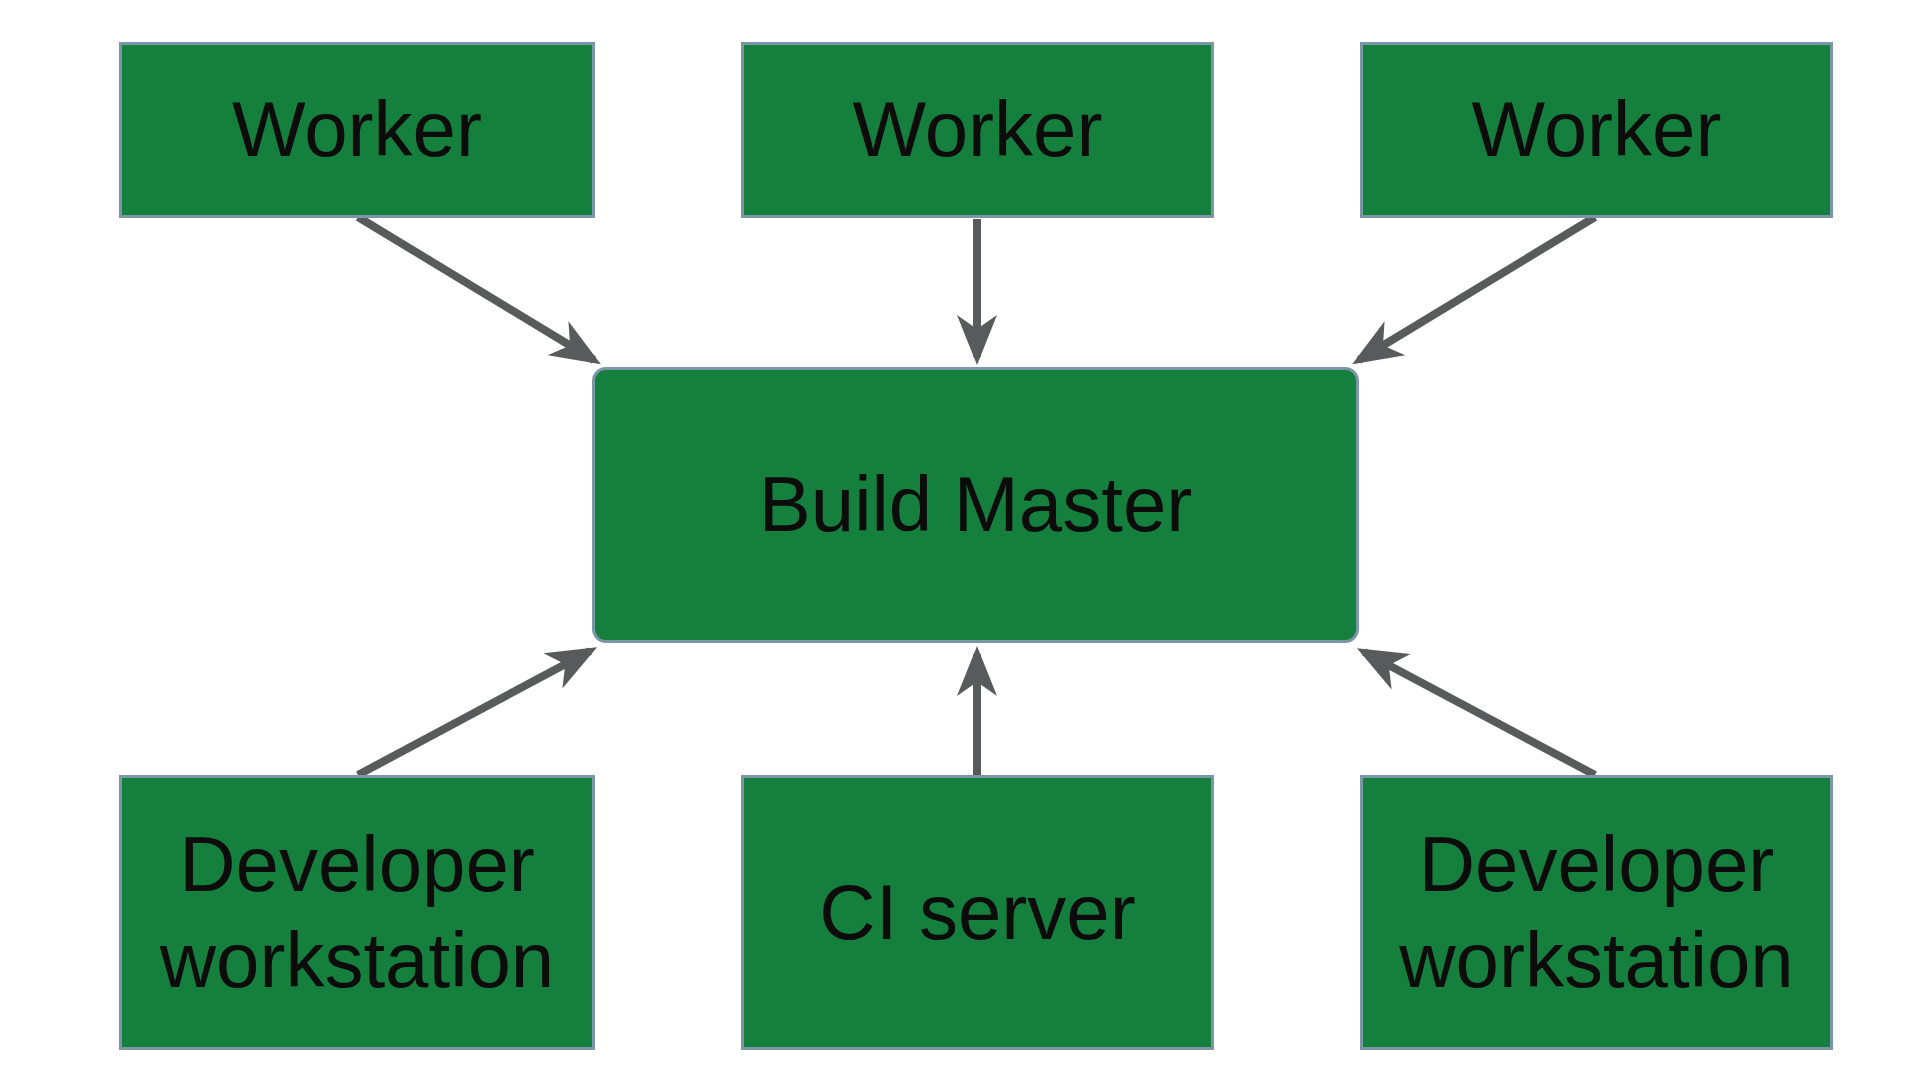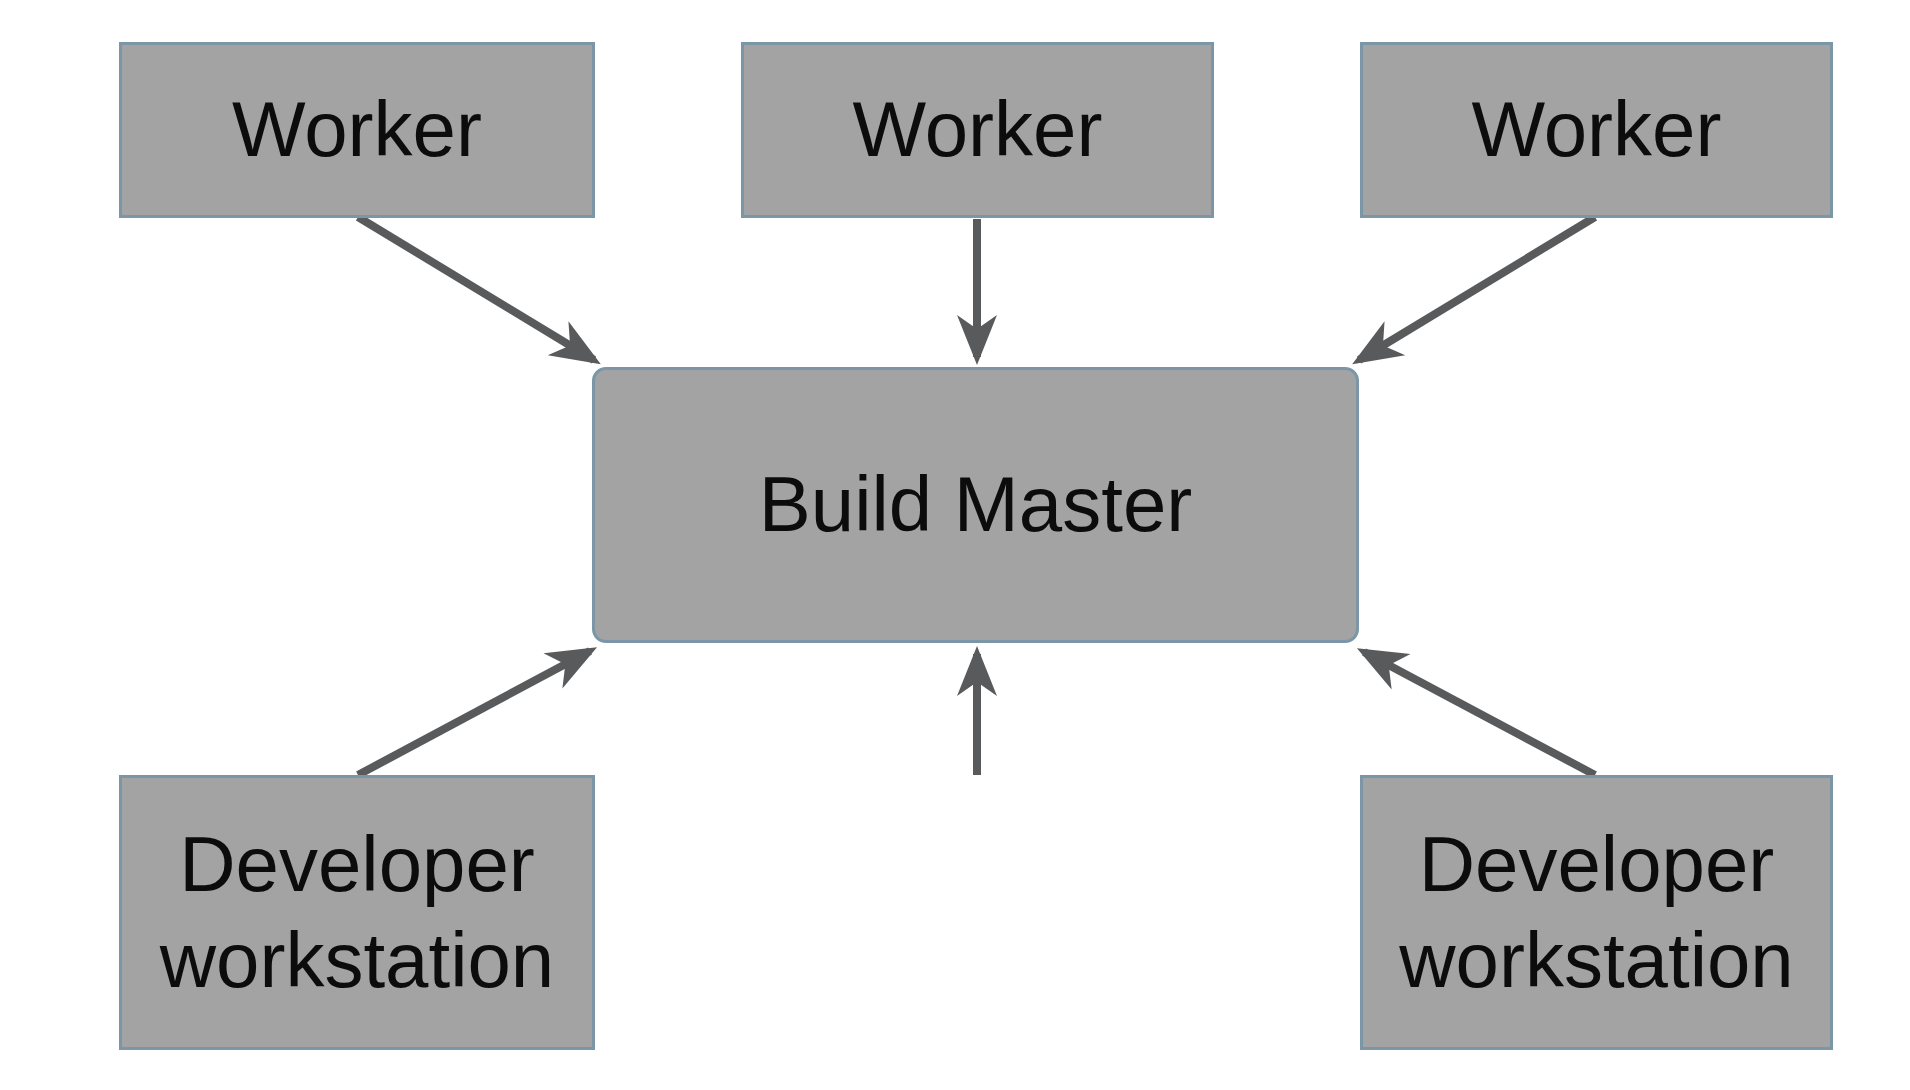--- a/index.html
+++ b/index.html
@@ -11,21 +11,21 @@
     position: relative;
     width: 1910px;
     height: 1090px;
     background: #ffffff;
     overflow: hidden;
     font-family: "Liberation Sans", sans-serif;
   }
   .node {
     position: absolute;
     box-sizing: border-box;
-    background: #a3a3a3;
+    background: #15803d;
     border: 3px solid #7b96a6;
     display: flex;
     align-items: center;
     justify-content: center;
     text-align: center;
     color: #0c0c0c;
     font-size: 78px;
     line-height: 1.22;
   }
   .node .label {
@@ -78,18 +78,21 @@
   </div>
 
   <div class="node" style="left:592px; top:367px; width:767px; height:276px;border-radius:14px;">
     <span class="label">Build Master</span>
   </div>
 
   <div class="node" style="left:119px; top:775px; width:476px; height:275px;">
     <span class="label">Developer workstation</span>
   </div>
 
+  <div class="node" style="left:741px; top:775px; width:473px; height:275px;">
+    <span class="label">CI server</span>
+  </div>
 
   <div class="node" style="left:1360px; top:775px; width:473px; height:275px;">
     <span class="label">Developer workstation</span>
   </div>
 
 </div>
 
 </body></html>

